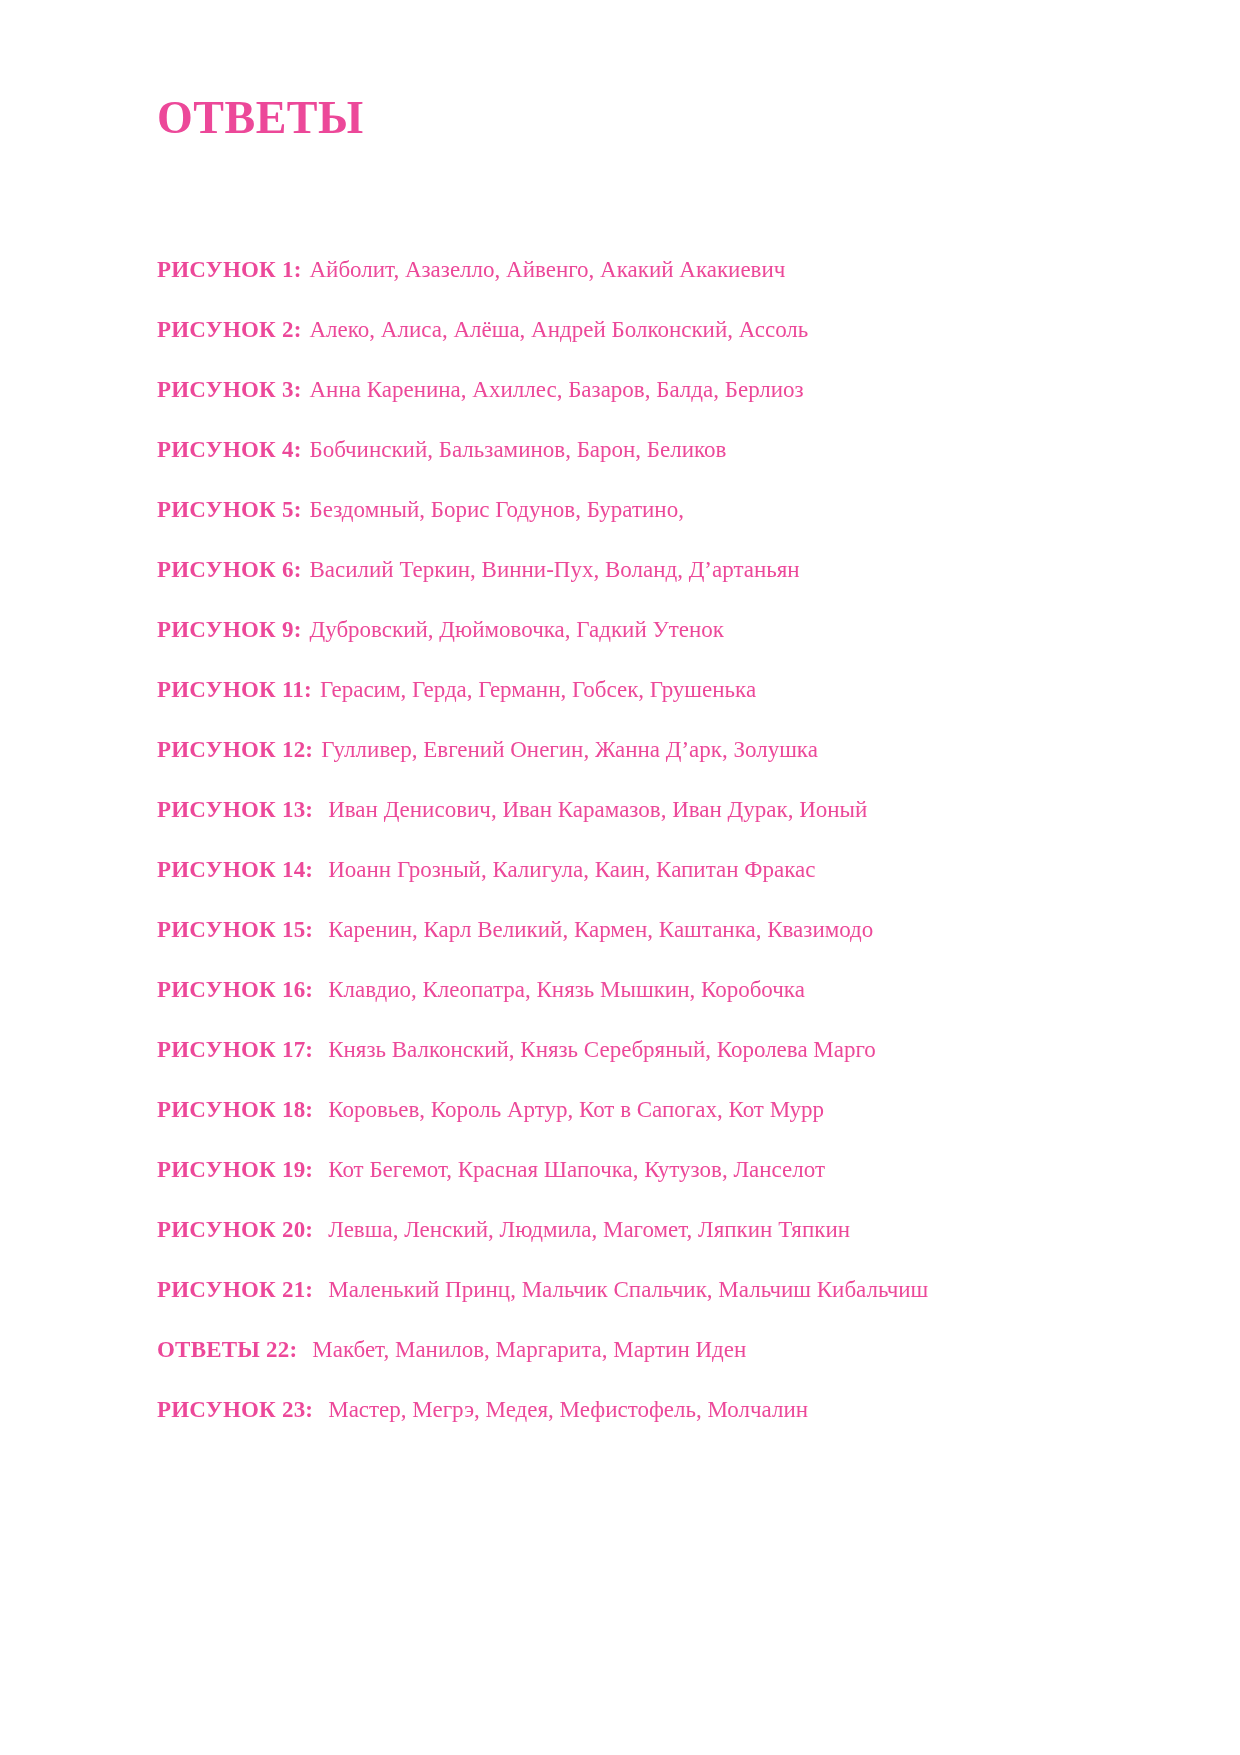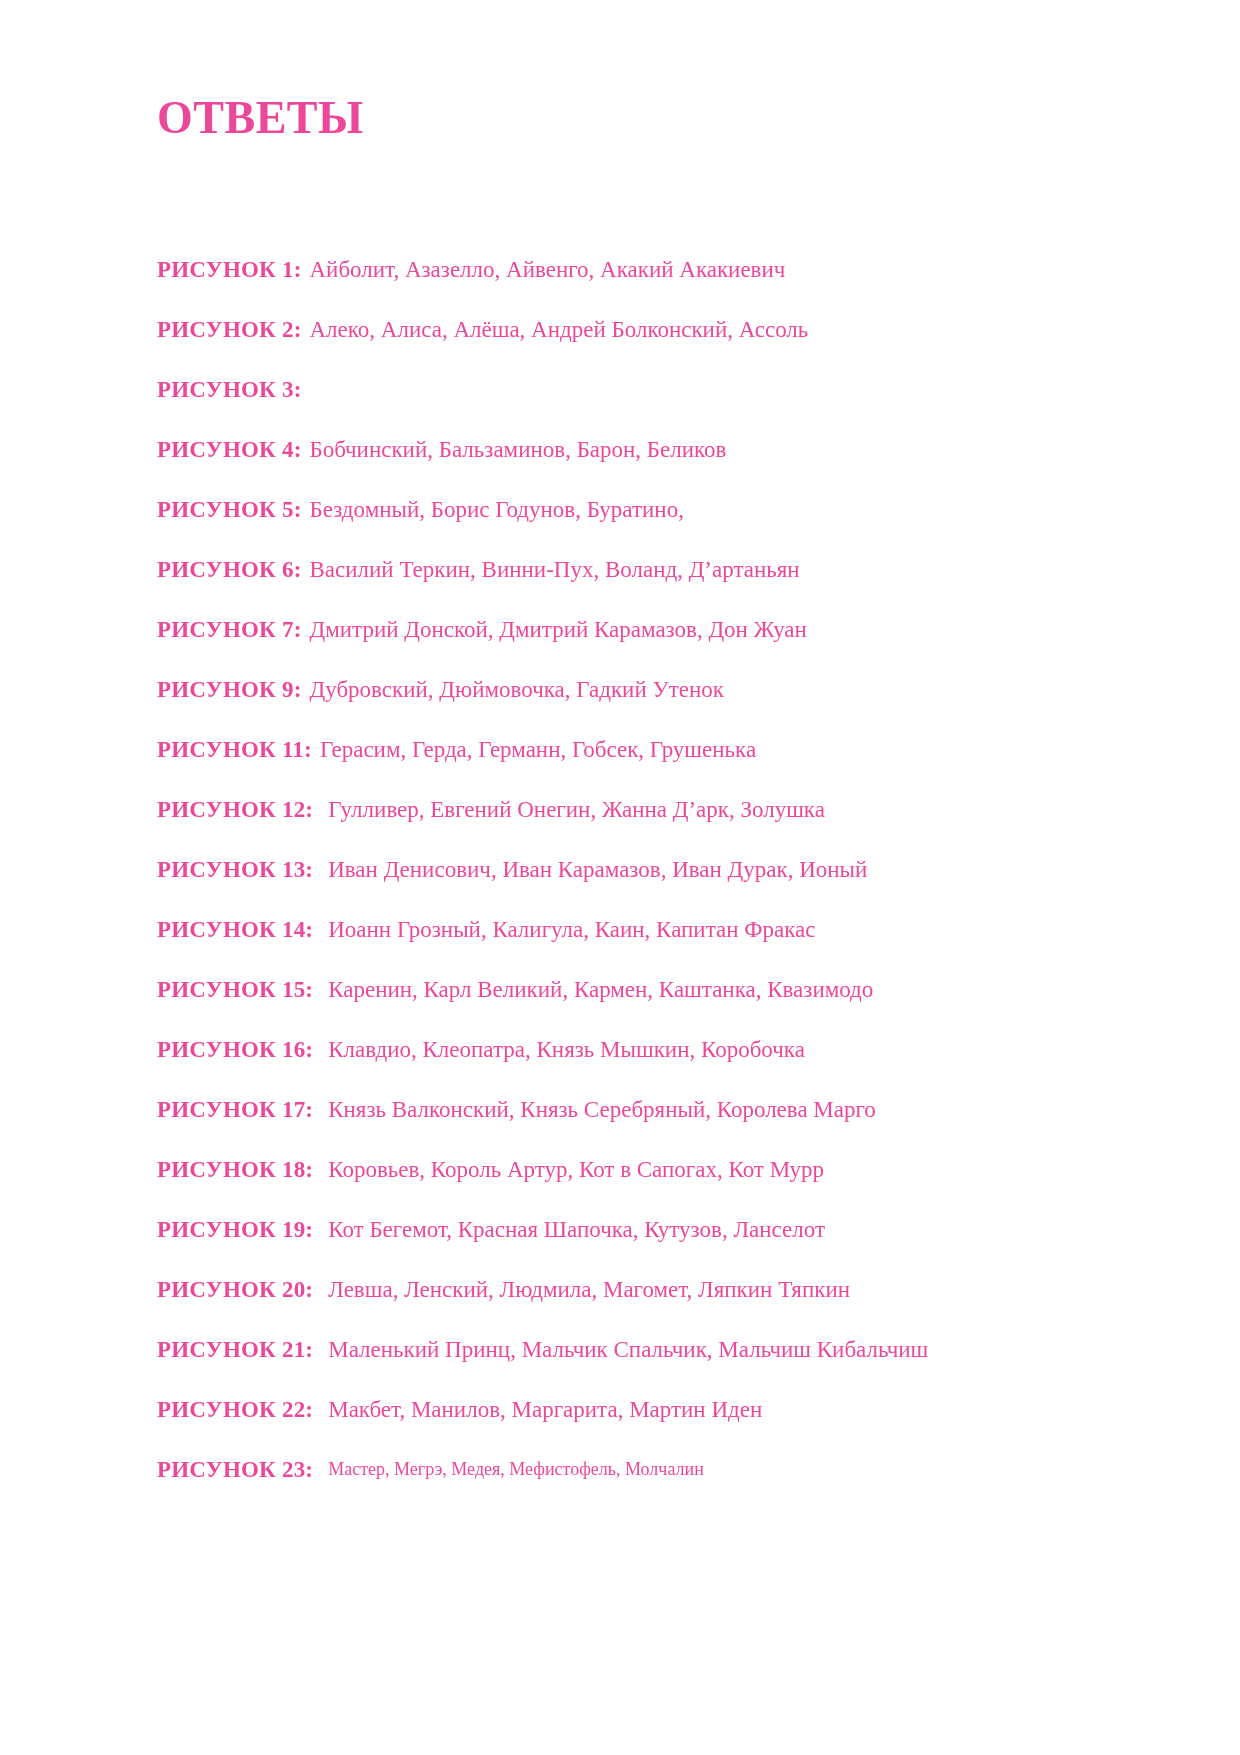--- a/index.html
+++ b/index.html
@@ -52,36 +52,33 @@
     <div class="answer-row">
       <span class="answer-label">РИСУНОК 1:</span>
       <span class="answer-text">Айболит, Азазелло, Айвенго, Акакий Акакиевич</span>
     </div>
     <div class="answer-row">
       <span class="answer-label">РИСУНОК 2:</span>
       <span class="answer-text">Алеко, Алиса, Алёша, Андрей Болконский, Ассоль</span>
     </div>
     <div class="answer-row">
       <span class="answer-label">РИСУНОК 3:</span>
+      <span class="answer-text">Анна Каренина, Ахиллес, Базаров, Балда, Берлиоз</span>
     </div>
     <div class="answer-row">
       <span class="answer-label">РИСУНОК 4:</span>
       <span class="answer-text">Бобчинский, Бальзаминов, Барон, Беликов</span>
     </div>
     <div class="answer-row">
       <span class="answer-label">РИСУНОК 5:</span>
       <span class="answer-text">Бездомный, Борис Годунов, Буратино,</span>
     </div>
     <div class="answer-row">
       <span class="answer-label">РИСУНОК 6:</span>
       <span class="answer-text">Василий Теркин, Винни-Пух, Воланд, Д’артаньян</span>
-    </div>
-    <div class="answer-row">
-      <span class="answer-label">РИСУНОК 7:</span>
-      <span class="answer-text">Дмитрий Донской, Дмитрий Карамазов, Дон Жуан</span>
     </div>
     <div class="answer-row">
       <span class="answer-label">РИСУНОК 9:</span>
       <span class="answer-text">Дубровский, Дюймовочка, Гадкий Утенок</span>
     </div>
     <div class="answer-row">
       <span class="answer-label">РИСУНОК 11:</span>
       <span class="answer-text">Герасим, Герда, Германн, Гобсек, Грушенька</span>
     </div>
     <div class="answer-row">
@@ -118,21 +115,21 @@
     </div>
     <div class="answer-row">
       <span class="answer-label">РИСУНОК 20:</span>
       <span class="answer-text">Левша, Ленский, Людмила, Магомет, Ляпкин Тяпкин</span>
     </div>
     <div class="answer-row">
       <span class="answer-label">РИСУНОК 21:</span>
       <span class="answer-text">Маленький Принц, Мальчик Спальчик, Мальчиш Кибальчиш</span>
     </div>
     <div class="answer-row">
-      <span class="answer-label">РИСУНОК 22:</span>
+      <span class="answer-label">ОТВЕТЫ 22:</span>
       <span class="answer-text">Макбет, Манилов, Маргарита, Мартин Иден</span>
     </div>
     <div class="answer-row">
       <span class="answer-label">РИСУНОК 23:</span>
       <span class="answer-text">Мастер, Мегрэ, Медея, Мефистофель, Молчалин</span>
     </div>
   </div>
 </div>
 
 </body></html>

